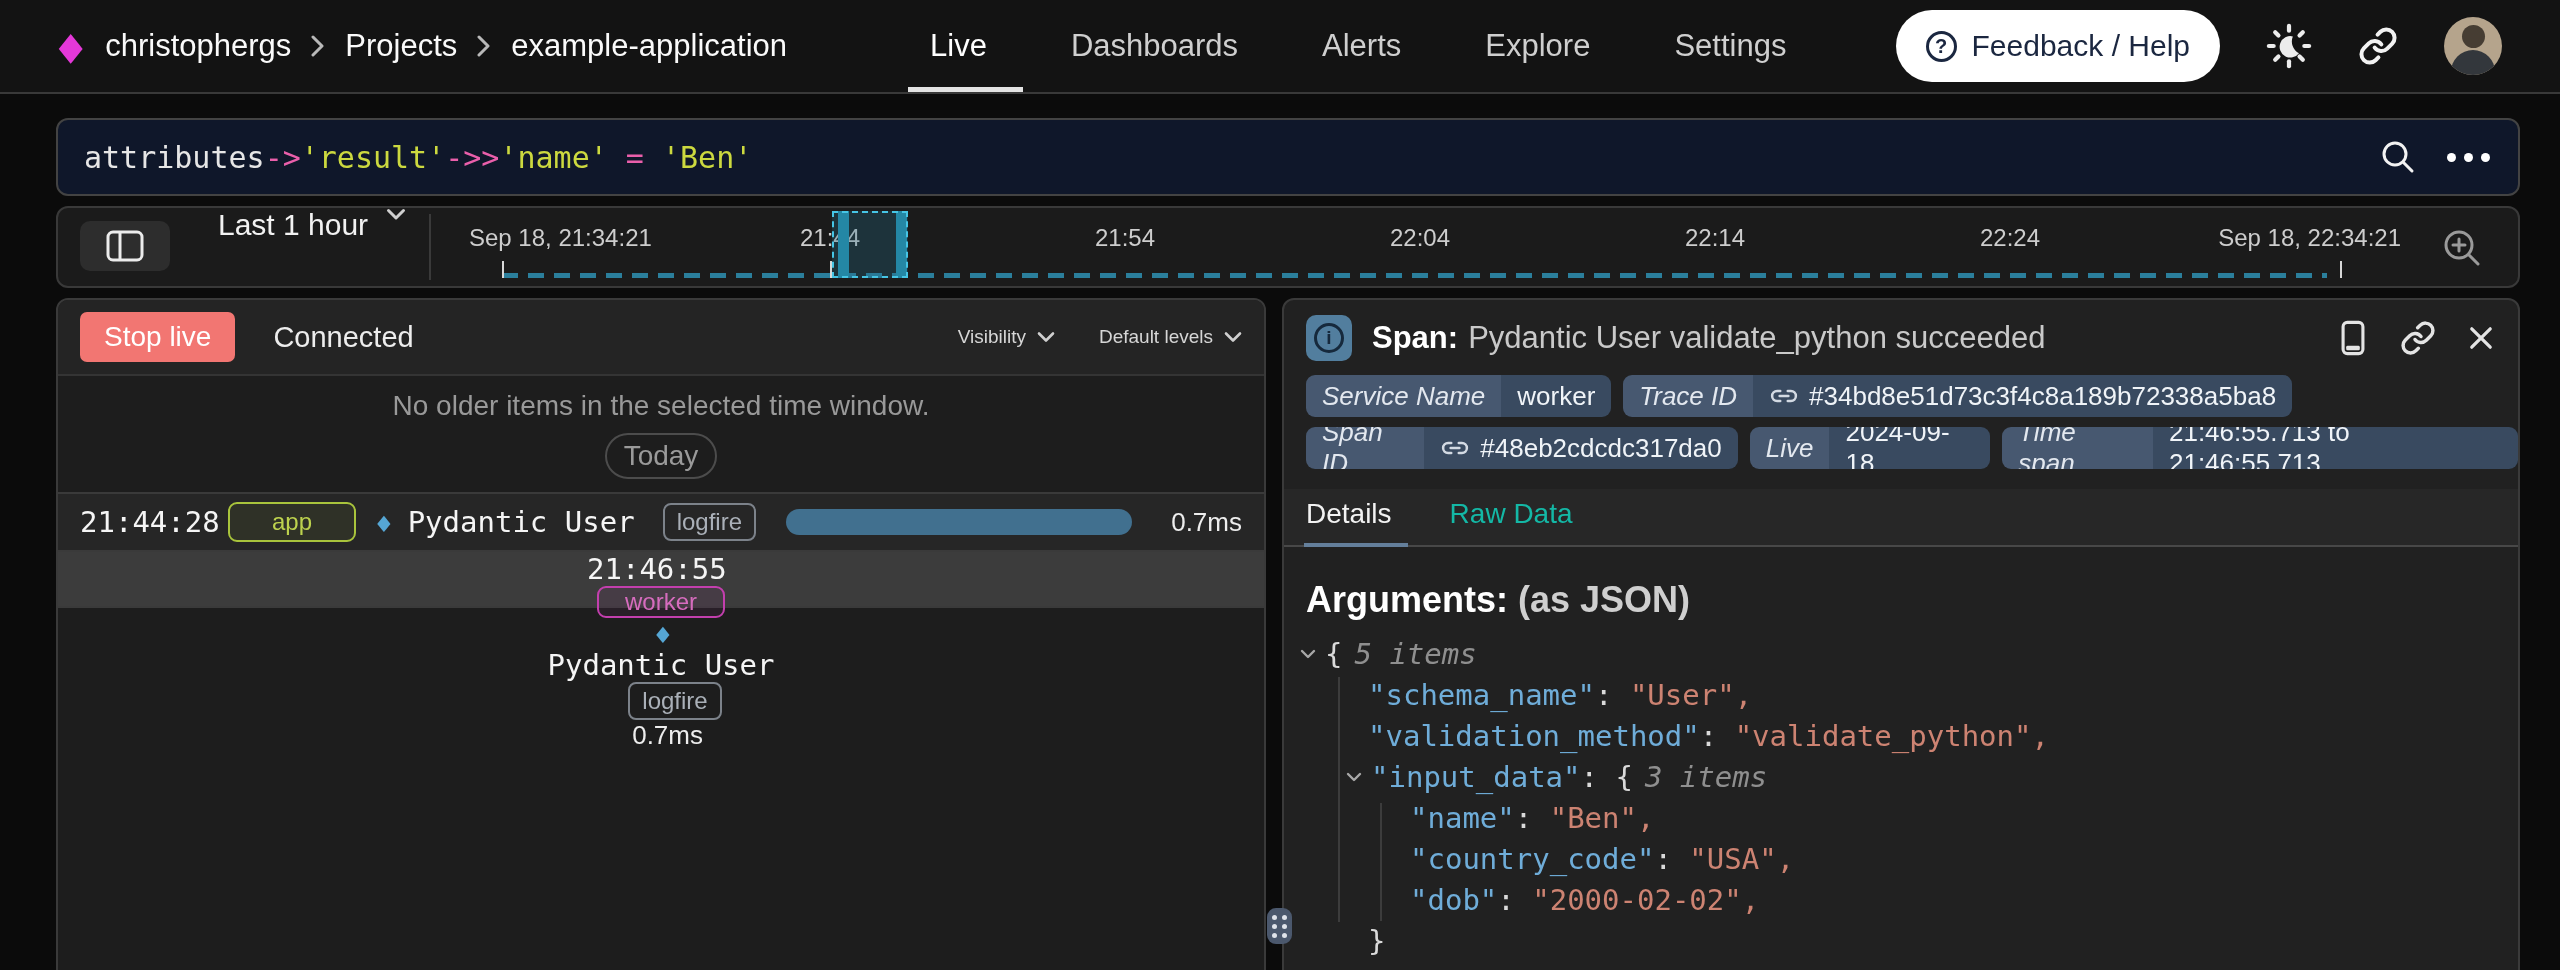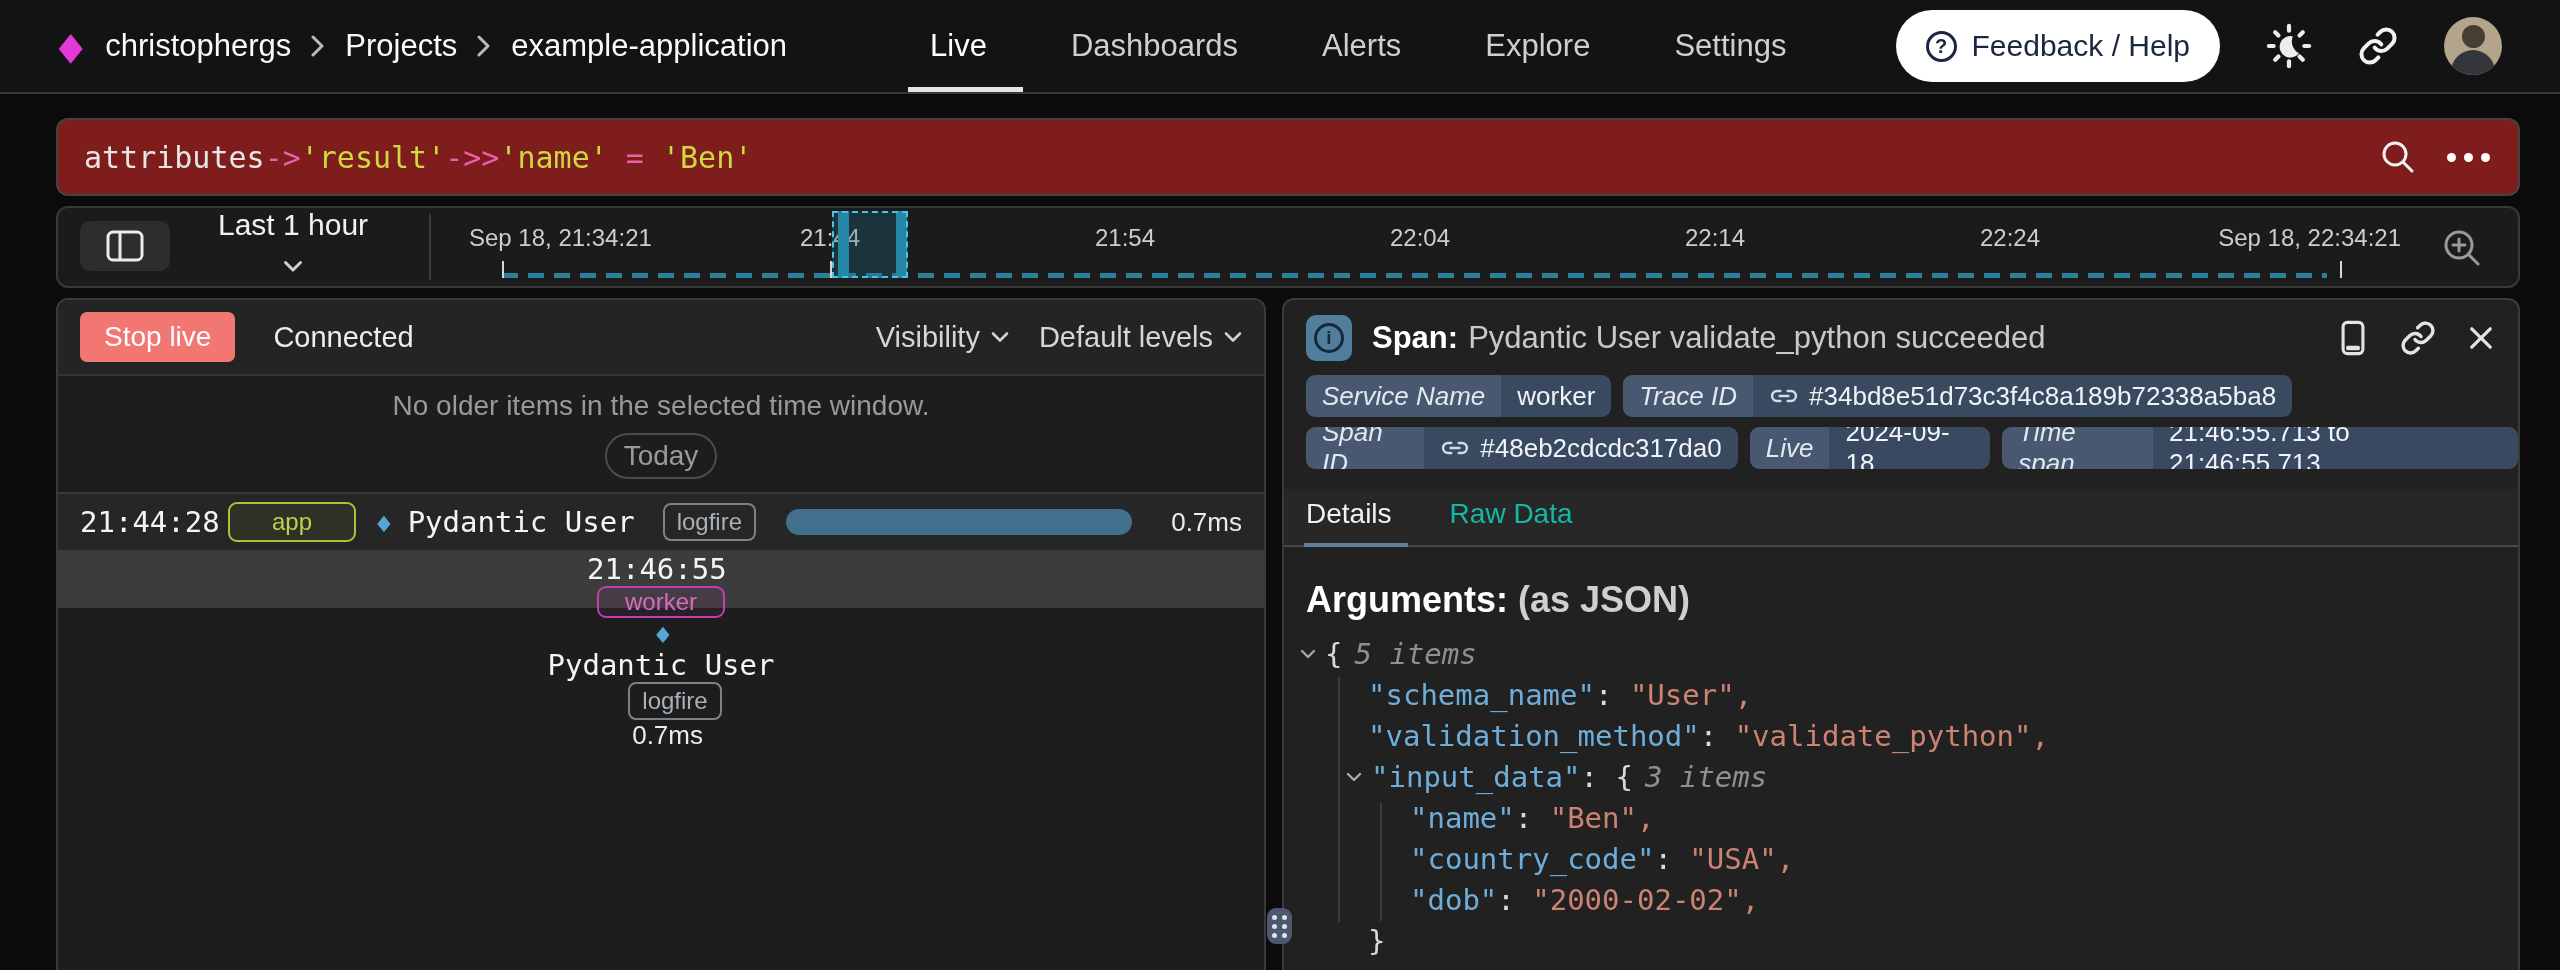--- a/index.html
+++ b/index.html
@@ -29,34 +29,34 @@
     display:flex; align-items:center; gap:15px; padding:0 30px; font-size:30px; font-weight:500; border:none; cursor:pointer; }
   .help-circle { width:31px; height:31px; border:3px solid #1b2740; border-radius:50%;
     display:flex; align-items:center; justify-content:center; font-size:20px; font-weight:700; }
   .icon-btn { background:none; border:none; cursor:pointer; }
   .avatar { width:58px; height:58px; border-radius:50%; background:#b5a48c; position:relative; overflow:hidden; cursor:pointer; }
   .avatar::before { content:""; position:absolute; top:8px; left:18px; width:23px; height:23px; border-radius:50%; background:#463d33; }
   .avatar::after { content:""; position:absolute; top:33px; left:7px; width:44px; height:28px; border-radius:22px 22px 0 0; background:#33373c; }
 
   
   .querybar { position:absolute; left:56px; top:118px; width:2464px; height:78px;
-    background:#7f1d1d; border:2px solid #434343; border-radius:12px; display:flex; align-items:center; }
+    background:#0f172a; border:2px solid #434343; border-radius:12px; display:flex; align-items:center; }
   .query-text { margin-left:26px; font-family:"DejaVu Sans Mono", monospace; font-size:30px; flex:1; white-space:pre; }
   .tok-ident { color:#e6e6e6; } .tok-op { color:#ea5fab; } .tok-string { color:#ccd93f; }
   .query-icons { display:flex; align-items:center; gap:30px; margin-right:28px; }
   .dots { display:flex; gap:8px; }
   .dots i { width:9px; height:9px; border-radius:50%; background:#ffffff; }
 
   
   .timebar { position:absolute; left:56px; top:206px; width:2464px; height:82px;
     background:#1b1b1b; border:2px solid #393939; border-radius:12px; }
   .tb-toggle { position:absolute; left:22px; top:13px; width:90px; height:50px; background:#2d2d2d;
     border:none; border-radius:10px; display:flex; align-items:center; justify-content:center; cursor:pointer; }
-  .tb-range { position:absolute; left:160px; top:0; height:100px; display:flex; align-items:center; gap:18px;
-    font-size:30px; color:#f2f2f2; cursor:pointer;flex-direction:column; }
+  .tb-range { position:absolute; left:160px; top:0; height:100px; display:flex; align-items:flex-start; gap:18px;
+    font-size:30px; color:#f2f2f2; cursor:pointer; }
   .tb-divider { position:absolute; left:371px; top:6px; bottom:6px; width:2px; background:#3a3a3a; }
   .tb-start { position:absolute; left:411px; top:16px; font-size:24px; color:#cdcdcd; }
   .tb-end { position:absolute; right:117px; top:16px; font-size:24px; color:#cdcdcd; }
   .tb-tick-label { position:absolute; top:16px; font-size:24px; color:#cdcdcd; transform:translateX(-50%); }
   .tb-baseline { position:absolute; left:444px; width:1825px; bottom:8px; height:5px;
     background:repeating-linear-gradient(90deg,#2b7f9c 0 16px, transparent 16px 26px); }
   .tb-tick { position:absolute; bottom:8px; width:2px; height:17px; background:#d8d8d8; }
   .tb-selection { position:absolute; left:774px; width:76px; top:3px; bottom:8px;
     background:rgba(36,110,136,0.30); border:2px dashed #46c5e5; cursor:grab; }
   .tb-selbar { position:absolute; top:3px; bottom:8px; width:11px; background:#2492b2; }
@@ -67,21 +67,21 @@
     border:2px solid #3a3a3a; border-radius:12px; overflow:hidden; }
   .panel.left { left:56px; width:1210px; }
   .panel.right { left:1282px; width:1238px; background:#212121; }
 
   
   .lp-header { height:76px; background:#242424; border-bottom:2px solid #343434;
     display:flex; align-items:center; padding:0 22px; }
   .stop-live { background:#f27672; color:#fff; font-size:28px; height:50px; padding:0 24px;
     border:none; border-radius:7px; display:flex; align-items:center; cursor:pointer; }
   .connected { margin-left:38px; font-size:29px; color:#ededed; }
-  .lp-header-right { margin-left:auto; display:flex; gap:30px; align-items:center; font-size:29px; color:#d6d6d6; }
+  .lp-header-right { margin-left:auto; display:flex; gap:44px; align-items:center; font-size:19px; color:#d6d6d6; }
   .dd { display:flex; align-items:center; gap:11px; cursor:pointer; }
   .lp-empty { padding-top:14px; text-align:center; }
   .lp-empty-msg { font-size:28px; color:#999999; }
   .today-chip { margin:11px auto 13px; width:112px; height:46px; border:2px solid #4c4c4c; border-radius:24px;
     color:#9a9a9a; font-size:28px; display:flex; align-items:center; justify-content:center; background:none; cursor:pointer; }
   .log-row { height:58px; border-top:2px solid #3a3a3a; display:flex; align-items:center; padding:0 22px;
     font-family:"DejaVu Sans Mono", monospace; background:#262626; cursor:pointer; }
   .log-row.selected { background:#3c3c3c; }
   .log-row:last-of-type { border-bottom:2px solid #3a3a3a;flex-direction:column; }
   .row-time { font-size:29px; color:#f5f5f5; width:148px; }

